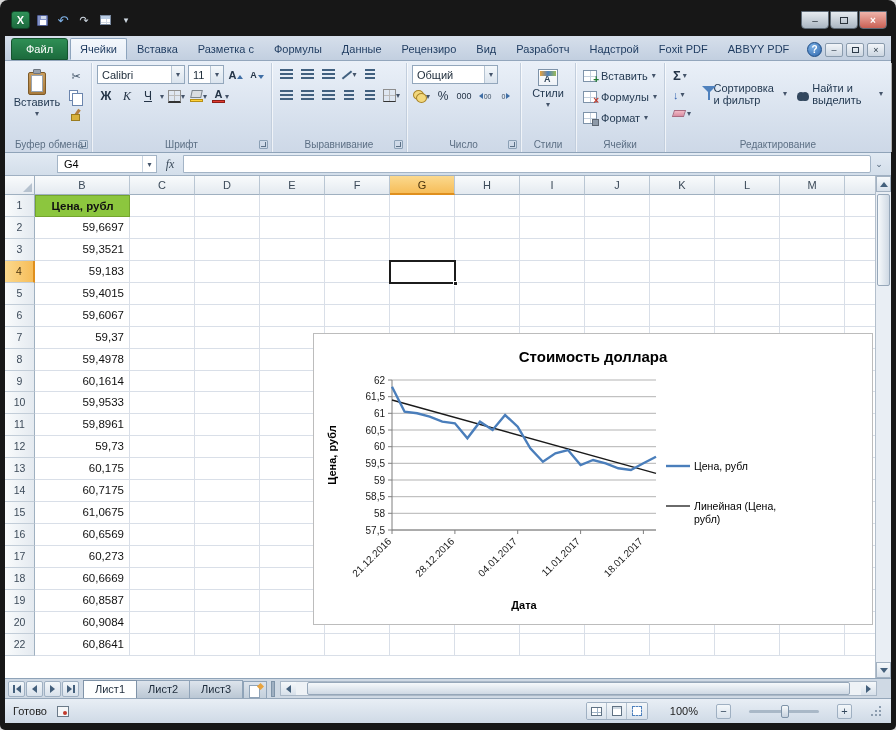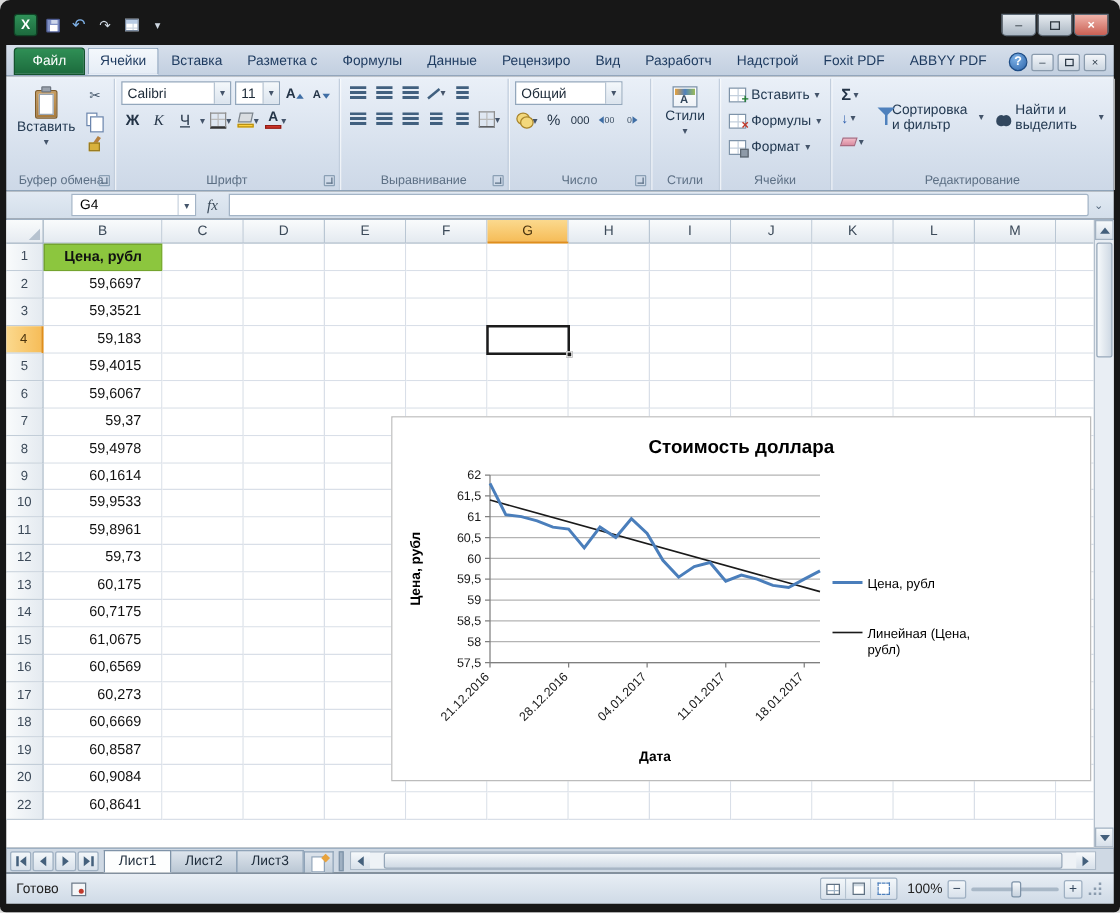--- a/index.html
+++ b/index.html
@@ -134,21 +134,21 @@
   .corner::after { content:""; position:absolute; right:2px; bottom:2px; border-left:9px solid transparent; border-bottom:9px solid #b6c2cf; }
   .colhdr { width:65px; height:19px; background:linear-gradient(#f9fbfc,#e4eaf0); border-right:1px solid #b9c6d3; border-bottom:1px solid #9fb0c0; text-align:center; font-size:11px; color:#3c4a59; line-height:18px; }
   .colhdr.colB { width:95px; }
   .colhdr.sel { background:linear-gradient(#fbd98e,#f6bd59); border-bottom:2px solid #df8f1d; color:#4a340e; }
   .colhdr.filler { flex:1; border-right:none; }
   .grow { display:flex; height:21.95px; }
   .rowhdr { width:30px; background:linear-gradient(90deg,#f9fbfc,#e4eaf0); border-right:1px solid #9fb0c0; border-bottom:1px solid #c2cdd8; font-size:10.5px; color:#3c4a59; text-align:center; line-height:21px; }
   .rowhdr.sel { background:linear-gradient(90deg,#fbd98e,#f6bd59); border-right:2px solid #df8f1d; color:#4a340e; }
   .cell { width:65px; background:#fff; border-right:1px solid #d9dfe8; border-bottom:1px solid #d9dfe8; font-size:11.5px; color:#111; white-space:nowrap; overflow:hidden; line-height:21px; }
   .cell.colB { width:95px; }
-  .cell.num { text-align:right; padding-right:16px; }
+  .cell.num { text-align:right; padding-right:5px; }
   .cell.greenhdr { background:#8CC63E; border:1px solid #74a42e; font-weight:bold; text-align:center; }
   .cell.filler { flex:1; border-right:none; }
   .selbox { position:absolute; left:384px; top:84px; width:67px; height:24px; border:2px solid #1c1c1c; z-index:3; }
   .fill-handle { position:absolute; right:-4px; bottom:-4px; width:5px; height:5px; background:#1c1c1c; border:1px solid #fff; }
   .chart { position:absolute; left:308px; top:157px; width:560px; height:292px; background:#fff; border:1px solid #bcbcbc; z-index:5; }
   
   .vscroll { position:absolute; right:0; top:0; bottom:0; width:16px; background:#e9eef4; border-left:1px solid #b3bfcc; }
   .varrow { position:absolute; left:0; width:15px; height:16px; background:linear-gradient(#f6f9fb,#d7e0ea); border:1px solid #a3b2c2; display:flex; align-items:center; justify-content:center; }
   .varrow.up { top:0; } .varrow.down { bottom:0; }
   .varrow.up::after { content:""; border-left:4px solid transparent; border-right:4px solid transparent; border-bottom:5px solid #44607c; }
@@ -173,21 +173,21 @@
   .htrack { flex:1; position:relative; height:13px; }
   .hthumb { position:absolute; left:2%; top:0; width:96%; height:13px; background:linear-gradient(#f6f9fb,#cfd9e4); border:1px solid #96a7b9; border-radius:2px; }
   .grip { width:13px; height:16px; position:relative; }
   .grip::after { content:""; position:absolute; right:2px; bottom:3px; width:2px; height:2px; background:#8b9cae;
      box-shadow:-4px 0 #8b9cae,0 -4px #8b9cae,-4px -4px #8b9cae,-8px 0 #8b9cae,0 -8px #8b9cae; }
 
   
   .statusbar { height:25px; background:linear-gradient(#e8eef5,#cfdae6); border-top:1px solid #95a7ba; display:flex; align-items:center; font-size:11px; color:#222; padding:0 8px; }
   .macro-icon { width:12px; height:11px; border:1px solid #6b7a89; background:#f4f6f8; margin-left:10px; position:relative; }
   .macro-icon::after { content:""; position:absolute; right:1px; bottom:1px; width:4px; height:4px; border-radius:50%; background:#c0392b; }
-  .sb-right { margin-left:auto; display:flex; align-items:center; gap:4px; }
+  .sb-right { margin-left:auto; display:flex; align-items:center; gap:18px; }
   .viewgrp { display:flex; border:1px solid #9fb0c2; border-radius:2px; overflow:hidden; }
   .viewbtn { width:20px; height:16px; background:linear-gradient(#f3f7fa,#d8e1eb); display:flex; align-items:center; justify-content:center; border-right:1px solid #b4c2d0; }
   .viewbtn:last-child { border-right:none; }
   .vb1 { width:11px; height:9px; background:#fff; border:1px solid #5f7183; background-image:linear-gradient(#9fb3c6,#9fb3c6),linear-gradient(#9fb3c6,#9fb3c6); background-size:100% 1px,1px 100%; background-position:0 4px,5px 0; background-repeat:no-repeat; }
   .vb2 { width:10px; height:10px; background:#fff; border:1px solid #5f7183; box-shadow:inset 0 2px #cfd9e2; }
   .vb3 { width:10px; height:10px; background:#fff; border:1px dashed #4f81bd; }
   .zoomval { min-width:32px; text-align:right; }
   .zbtn { width:15px; height:15px; border:1px solid #9fb0c2; border-radius:2px; background:linear-gradient(#f3f7fa,#d8e1eb); display:flex; align-items:center; justify-content:center; font-size:11px; color:#33475c; }
   .ztrack { width:70px; height:3px; background:#a9b8c7; border-radius:2px; position:relative; }
   .ztrack::before { content:""; position:absolute; left:50%; top:-3px; width:1px; height:9px; background:#7e93a8; }

